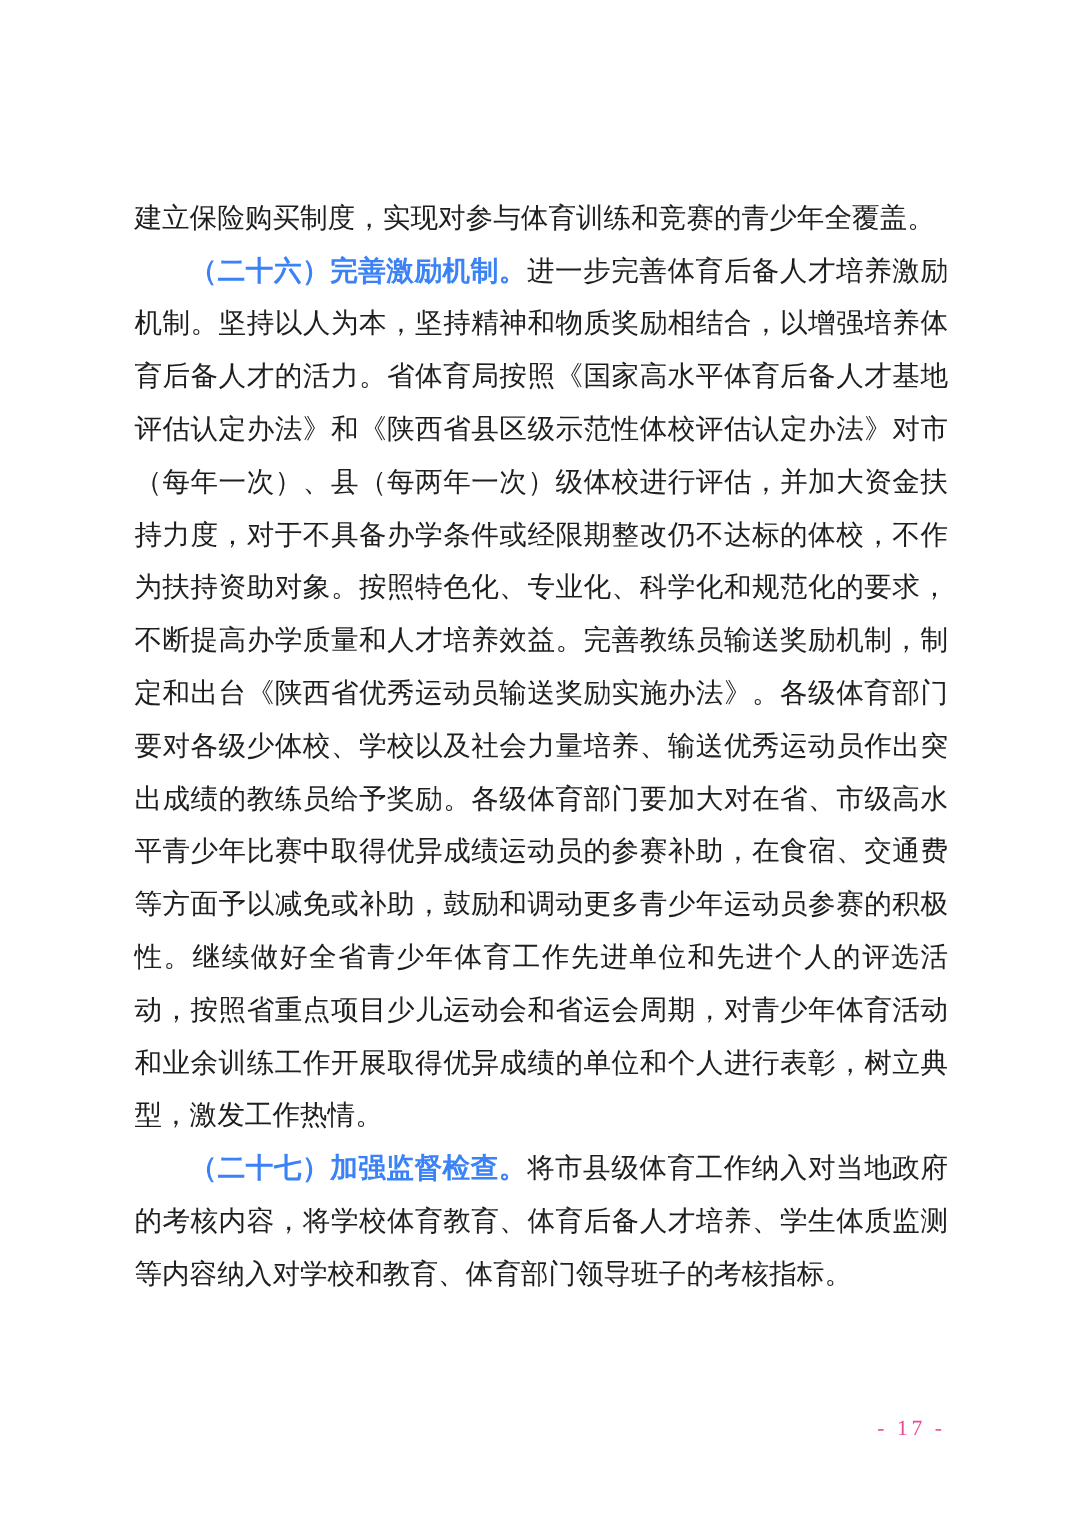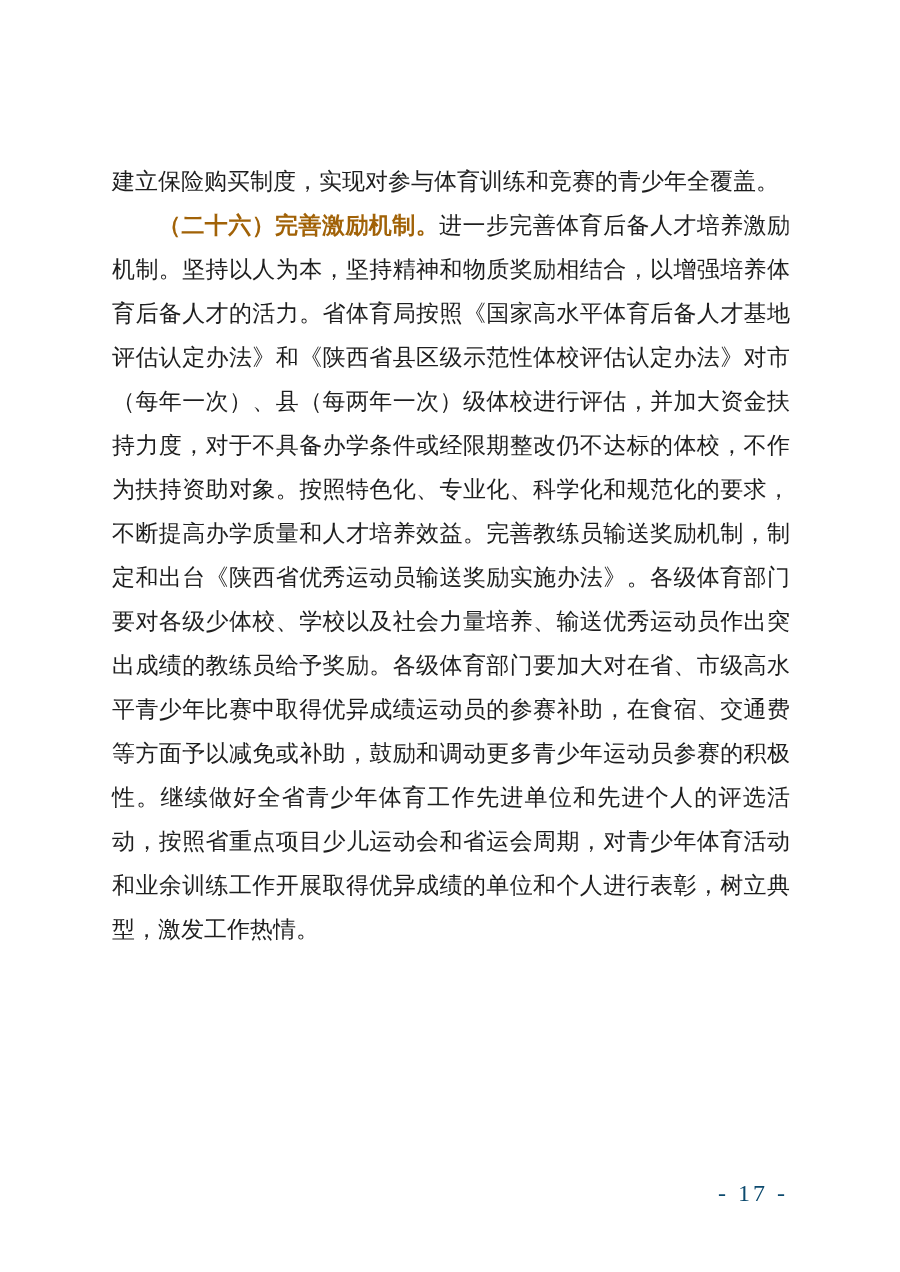--- a/index.html
+++ b/index.html
@@ -27,39 +27,40 @@
   }
   .para {
     margin: 0;
     padding: 0;
   }
   .para.indent {
     text-indent: 2em;
   }
   .run-bold {
     font-weight: bold;
-    color: #a16207;
+    color: #3b82f6;
   }
   .page-number {
     position: absolute;
     right: 112px;
     top: 1180px;
-    font-size: 24px;
+    font-size: 18px;
     letter-spacing: 3px;
-    color: #0c4a6e;
+    color: #ec4899;
     font-family: "Liberation Serif", serif;
   }
 </style>
 </head>
 <body>
 
 <div class="page">
   <div class="content">
 
     <p class="para"><span>建立保险购买制度，实现对参与体育训练和竞赛的青少年全覆盖。</span></p>
 
     <p class="para indent"><span class="run-bold">（二十六）完善激励机制。</span><span>进一步完善体育后备人才培养激励机制。坚持以人为本，坚持精神和物质奖励相结合，以增强培养体育后备人才的活力。省体育局按照《国家高水平体育后备人才基地评估认定办法》和《陕西省县区级示范性体校评估认定办法》对市（每年一次）、县（每两年一次）级体校进行评估，并加大资金扶持力度，对于不具备办学条件或经限期整改仍不达标的体校，不作为扶持资助对象。按照特色化、专业化、科学化和规范化的要求，不断提高办学质量和人才培养效益。完善教练员输送奖励机制，制定和出台《陕西省优秀运动员输送奖励实施办法》。各级体育部门要对各级少体校、学校以及社会力量培养、输送优秀运动员作出突出成绩的教练员给予奖励。各级体育部门要加大对在省、市级高水平青少年比赛中取得优异成绩运动员的参赛补助，在食宿、交通费等方面予以减免或补助，鼓励和调动更多青少年运动员参赛的积极性。继续做好全省青少年体育工作先进单位和先进个人的评选活动，按照省重点项目少儿运动会和省运会周期，对青少年体育活动和业余训练工作开展取得优异成绩的单位和个人进行表彰，树立典型，激发工作热情。</span></p>
 
+    <p class="para indent"><span class="run-bold">（二十七）加强监督检查。</span><span>将市县级体育工作纳入对当地政府的考核内容，将学校体育教育、体育后备人才培养、学生体质监测等内容纳入对学校和教育、体育部门领导班子的考核指标。</span></p>
 
   </div>
 
   <div class="page-number">- 17 -</div>
 </div>
 
 </body></html>

